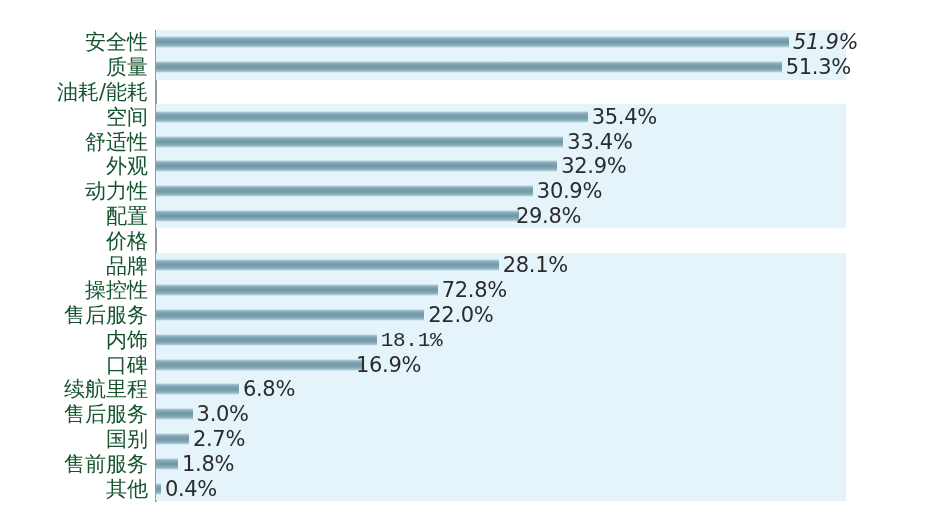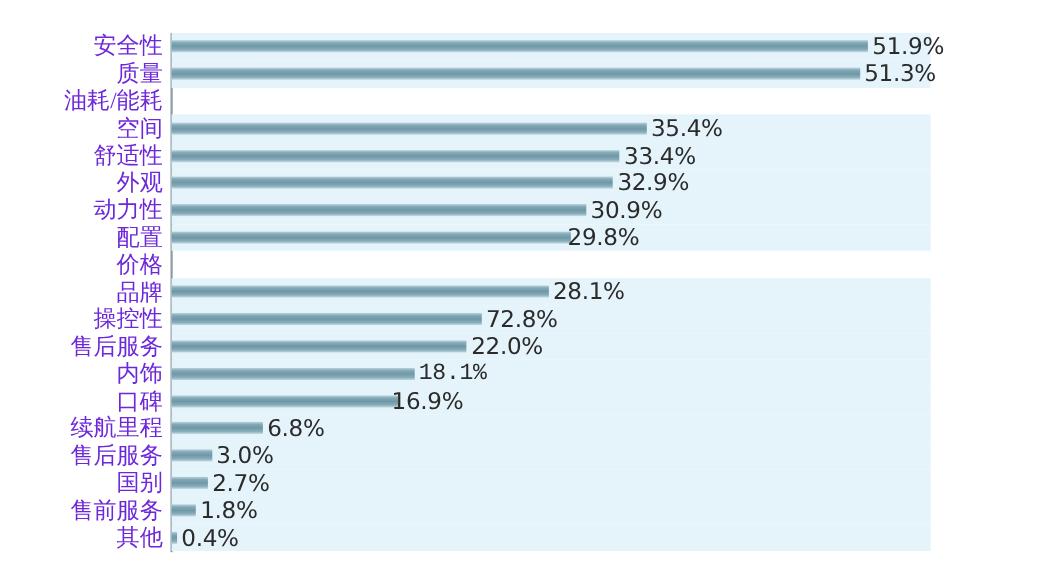--- a/index.html
+++ b/index.html
@@ -81,21 +81,21 @@
     letter-spacing: -0.3px;
   }
 
   
   .cat-label {
     position: absolute;
     right: 945px;
     text-align: right;
     font-family: "DejaVu Sans", sans-serif;
     font-size: 21px;
-    color: #6d28d9;
+    color: #14532d;
     white-space: nowrap;
     line-height: 1;
   }
   .labels-layer {
     position: absolute;
     left: 0;
     top: 30px;
     width: 152px;
     height: 471px;
   }
@@ -108,41 +108,41 @@
 </head>
 <body>
 
 <div id="chart-root">
 
   <div class="y-axis"></div>
 
   <div class="labels-layer">
       <div class="cat-label" style="top: 12.3947px;">安全性</div>
       <div class="cat-label" style="top: 37.1842px;">质量</div>
-      <div class="cat-label" style="top: 61.9737px; font-family: Liberation Serif, serif;">油耗/能耗</div>
+      <div class="cat-label" style="top: 61.9737px;">油耗/能耗</div>
       <div class="cat-label" style="top: 86.7632px;">空间</div>
       <div class="cat-label" style="top: 111.553px;">舒适性</div>
       <div class="cat-label" style="top: 136.342px;">外观</div>
       <div class="cat-label" style="top: 161.132px;">动力性</div>
       <div class="cat-label" style="top: 185.921px;">配置</div>
       <div class="cat-label" style="top: 210.711px;">价格</div>
       <div class="cat-label" style="top: 235.5px;">品牌</div>
       <div class="cat-label" style="top: 260.289px;">操控性</div>
       <div class="cat-label" style="top: 285.079px;">售后服务</div>
       <div class="cat-label" style="top: 309.868px;">内饰</div>
       <div class="cat-label" style="top: 334.658px;">口碑</div>
       <div class="cat-label" style="top: 359.447px;">续航里程</div>
       <div class="cat-label" style="top: 384.237px;">售后服务</div>
       <div class="cat-label" style="top: 409.026px;">国别</div>
       <div class="cat-label" style="top: 433.816px;">售前服务</div>
       <div class="cat-label" style="top: 458.605px;">其他</div>
     </div>
 
   <div class="plot-area">
-      <div class="row" style="top: 0px; height: 24.7895px;">
+      <div class="row" style="top: 0px; height: 24.7895px; font-style: italic;">
         <div class="row-band"></div>
         <div class="bar" title="安全性 51.9%" style="width: 632.995px;"></div>
         <div class="bar-value" style="left: 636.995px;">51.9%</div>
       </div>
       <div class="row" style="top: 24.7895px; height: 24.7895px;">
         <div class="row-band"></div>
         <div class="bar" title="质量 51.3%" style="width: 625.677px;"></div>
         <div class="bar-value" style="left: 629.677px;">51.3%</div>
       </div>
       <div class="row" style="top: 74.3684px; height: 24.7895px;">

